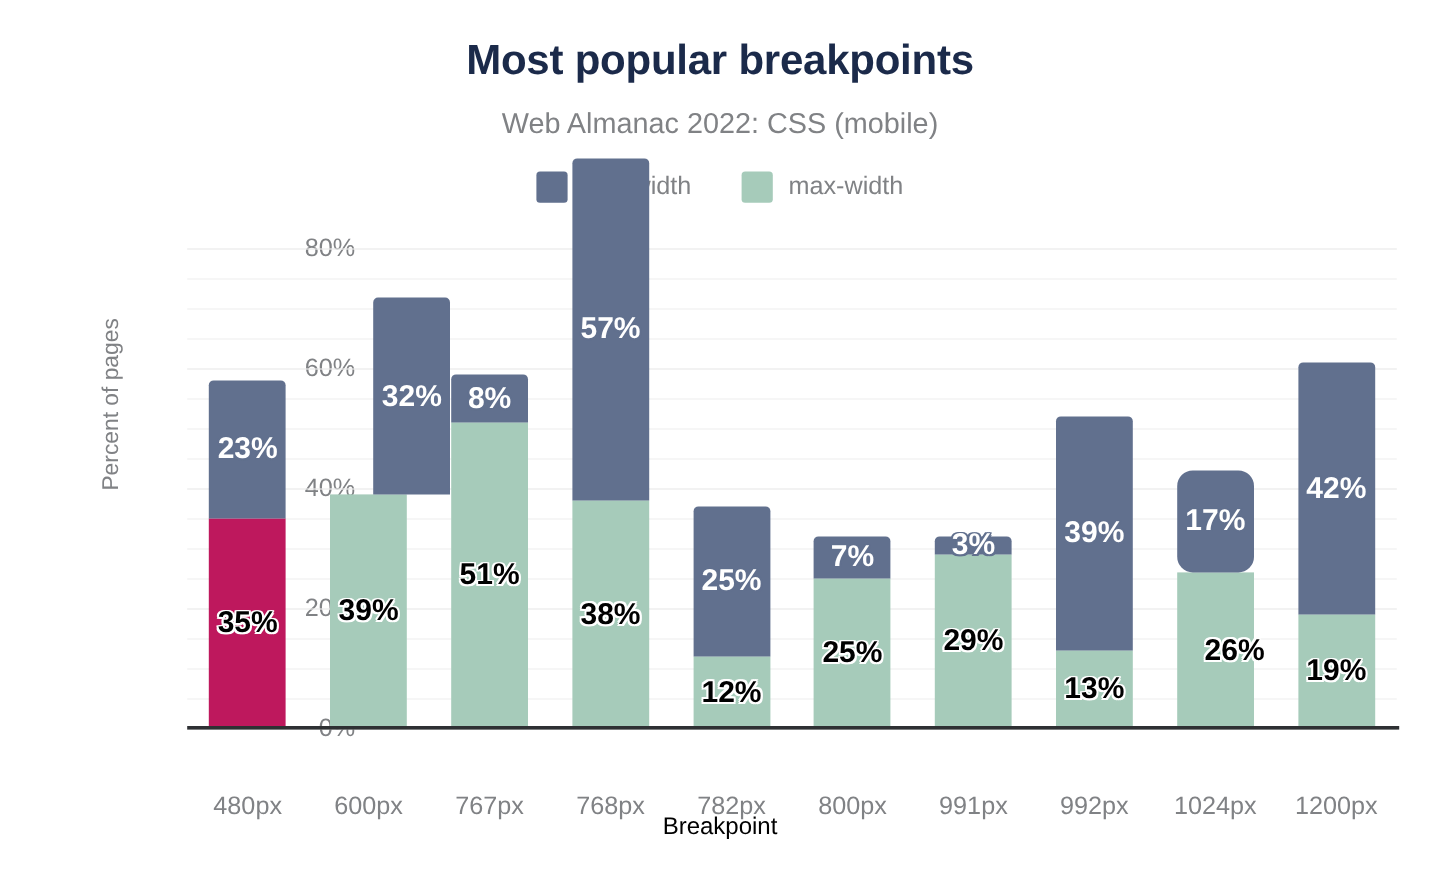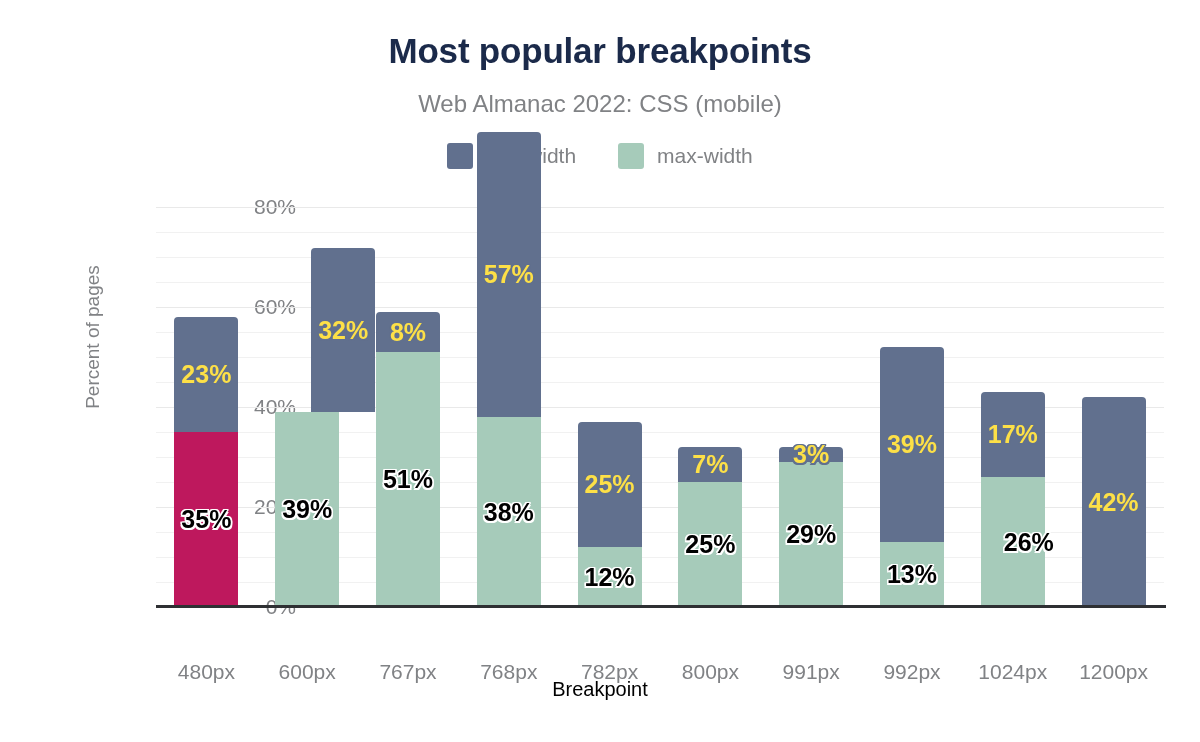--- a/index.html
+++ b/index.html
@@ -192,21 +192,21 @@
   }
   .seg-max .seg-label {
     color: #000000;
     text-shadow:
       -1.5px -1.5px 0 #ffffff, 1.5px -1.5px 0 #ffffff,
       -1.5px  1.5px 0 #ffffff, 1.5px  1.5px 0 #ffffff,
       -1.5px 0 0 #ffffff, 1.5px 0 0 #ffffff,
        0 -1.5px 0 #ffffff, 0 1.5px 0 #ffffff;
   }
   .seg-min .seg-label {
-    color: #fde047;
+    color: #ffffff;
     text-shadow:
       -1.5px -1.5px 0 #61708e, 1.5px -1.5px 0 #61708e,
       -1.5px  1.5px 0 #61708e, 1.5px  1.5px 0 #61708e,
       -1.5px 0 0 #61708e, 1.5px 0 0 #61708e,
        0 -1.5px 0 #61708e, 0 1.5px 0 #61708e;
   }
 
   
   .xtick {
     position: absolute;
@@ -357,27 +357,30 @@
             <div class="seg seg-min" style="height: 195px; background: rgb(97, 112, 142);">
               <span class="seg-label">39%</span>
             </div>
           </div>
         </div>
         <div class="band" style="left: 806.4px; width: 100.8px;">
           <div class="bar-stack">
             <div class="seg seg-max" style="height: 130px; background: rgb(166, 203, 186); padding-left: 32px;">
               <span class="seg-label">26%</span>
             </div>
-            <div class="seg seg-min" style="height: 85px; background: rgb(97, 112, 142);">
+            <div class="seg seg-min" style="height: 85px; background: rgb(97, 112, 142); border-radius: 13px;">
               <span class="seg-label">17%</span>
             </div>
           </div>
         </div>
         <div class="band" style="left: 907.2px; width: 100.8px;">
           <div class="bar-stack">
+            <div class="seg seg-max" style="height: 95px; background: rgb(166, 203, 186);">
+              <span class="seg-label">19%</span>
+            </div>
             <div class="seg seg-min" style="height: 210px; background: rgb(97, 112, 142);">
               <span class="seg-label">42%</span>
             </div>
           </div>
         </div>
       </div>
   </div>
 
   <div class="axis-baseline"></div>
 

